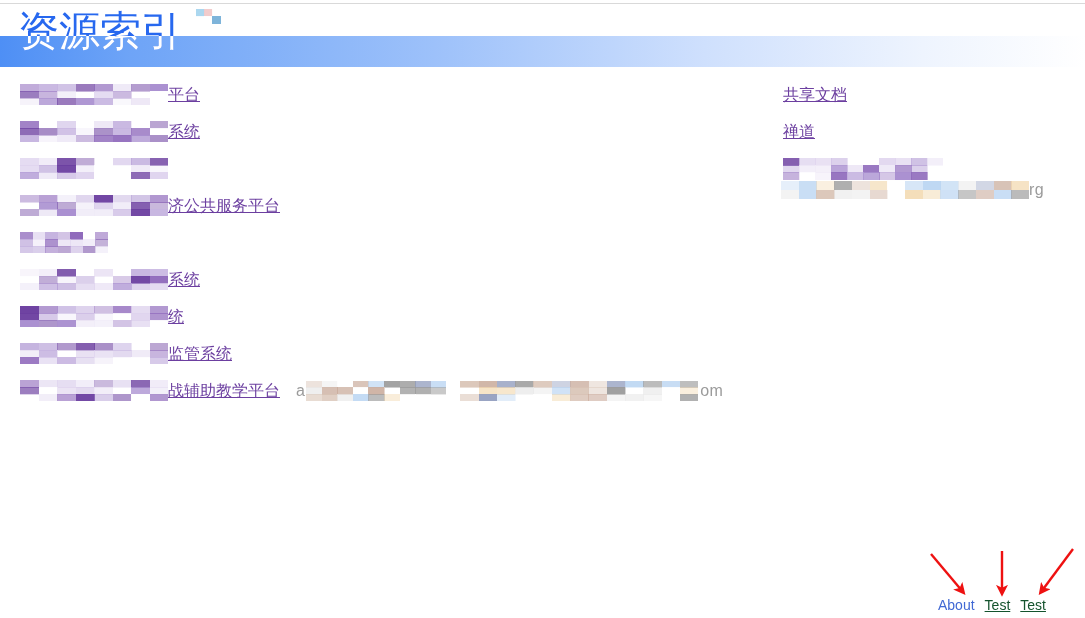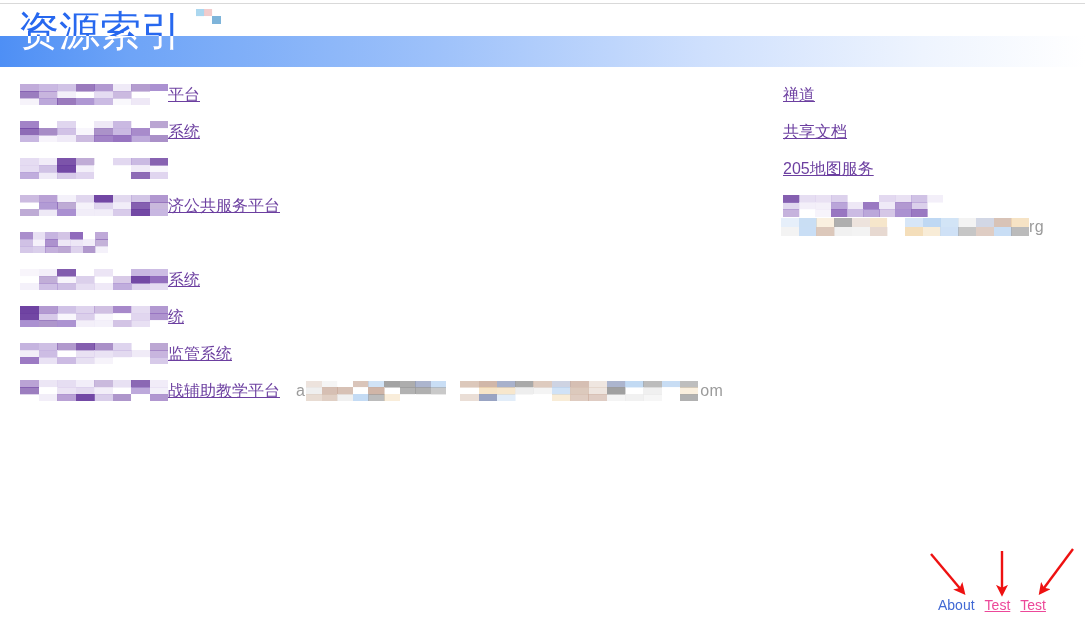--- a/index.html
+++ b/index.html
@@ -129,21 +129,21 @@
   }
   .footer-nav a {
     font-size: 14px;
     margin-right: 10px;
   }
   .footer-nav a.home {
     color: #4169d4;
     text-decoration: none;
   }
   .footer-nav a.muted {
-    color: #ec4899;
+    color: #14532d;
     text-decoration: underline;
   }
   .footer-nav a:last-child { margin-right: 0; }
 
   
   .arrows {
     position: absolute;
     left: 0; top: 0;
     width: 1085px; height: 618px;
     pointer-events: none;
@@ -199,27 +199,24 @@
   <div class="row">
     <span class="redaction" style="width: 148px; height: 21px; margin-right: 0px;"><i style="left:0.00px;top:0.00px;width:19.10px;height:7.60px;background:#a98fd0;opacity:0.67"></i><i style="left:18.50px;top:0.00px;width:19.10px;height:7.60px;background:#a98fd0;opacity:0.57"></i><i style="left:37.00px;top:0.00px;width:19.10px;height:7.60px;background:#6c3fa0;opacity:0.53"></i><i style="left:55.50px;top:0.00px;width:19.10px;height:7.60px;background:#6c3fa0;opacity:0.84"></i><i style="left:74.00px;top:0.00px;width:19.10px;height:7.60px;background:#6c3fa0;opacity:0.58"></i><i style="left:92.50px;top:0.00px;width:19.10px;height:7.60px;background:#ded3ee;opacity:0.99"></i><i style="left:111.00px;top:0.00px;width:19.10px;height:7.60px;background:#ffffff;opacity:0.44"></i><i style="left:129.50px;top:0.00px;width:19.10px;height:7.60px;background:#6c3fa0;opacity:0.46"></i><i style="left:0.00px;top:7.00px;width:19.10px;height:7.60px;background:#efeaf7;opacity:0.82"></i><i style="left:18.50px;top:7.00px;width:19.10px;height:7.60px;background:#c6b4e0;opacity:0.88"></i><i style="left:37.00px;top:7.00px;width:19.10px;height:7.60px;background:#ffffff;opacity:0.62"></i><i style="left:55.50px;top:7.00px;width:19.10px;height:7.60px;background:#ded3ee;opacity:0.68"></i><i style="left:74.00px;top:7.00px;width:19.10px;height:7.60px;background:#ded3ee;opacity:0.64"></i><i style="left:92.50px;top:7.00px;width:19.10px;height:7.60px;background:#c6b4e0;opacity:0.49"></i><i style="left:111.00px;top:7.00px;width:19.10px;height:7.60px;background:#ded3ee;opacity:0.46"></i><i style="left:129.50px;top:7.00px;width:19.10px;height:7.60px;background:#8e68bb;opacity:0.49"></i><i style="left:0.00px;top:14.00px;width:19.10px;height:7.60px;background:#8e68bb;opacity:0.88"></i><i style="left:18.50px;top:14.00px;width:19.10px;height:7.60px;background:#ded3ee;opacity:0.66"></i><i style="left:37.00px;top:14.00px;width:19.10px;height:7.60px;background:#c6b4e0;opacity:0.90"></i><i style="left:55.50px;top:14.00px;width:19.10px;height:7.60px;background:#c6b4e0;opacity:0.42"></i><i style="left:74.00px;top:14.00px;width:19.10px;height:7.60px;background:#efeaf7;opacity:0.59"></i><i style="left:92.50px;top:14.00px;width:19.10px;height:7.60px;background:#ffffff;opacity:0.77"></i><i style="left:111.00px;top:14.00px;width:19.10px;height:7.60px;background:#ffffff;opacity:0.82"></i><i style="left:129.50px;top:14.00px;width:19.10px;height:7.60px;background:#c6b4e0;opacity:0.71"></i></span><a class="link" href="#">监管系统</a>
   </div>
   <div class="row">
     <span class="redaction" style="width: 148px; height: 21px; margin-right: 0px;"><i style="left:0.00px;top:0.00px;width:19.10px;height:7.60px;background:#8e68bb;opacity:0.61"></i><i style="left:18.50px;top:0.00px;width:19.10px;height:7.60px;background:#ded3ee;opacity:0.57"></i><i style="left:37.00px;top:0.00px;width:19.10px;height:7.60px;background:#ded3ee;opacity:0.76"></i><i style="left:55.50px;top:0.00px;width:19.10px;height:7.60px;background:#efeaf7;opacity:0.79"></i><i style="left:74.00px;top:0.00px;width:19.10px;height:7.60px;background:#6c3fa0;opacity:0.36"></i><i style="left:92.50px;top:0.00px;width:19.10px;height:7.60px;background:#ded3ee;opacity:0.69"></i><i style="left:111.00px;top:0.00px;width:19.10px;height:7.60px;background:#6c3fa0;opacity:0.79"></i><i style="left:129.50px;top:0.00px;width:19.10px;height:7.60px;background:#ded3ee;opacity:0.43"></i><i style="left:0.00px;top:7.00px;width:19.10px;height:7.60px;background:#6c3fa0;opacity:0.67"></i><i style="left:18.50px;top:7.00px;width:19.10px;height:7.60px;background:#ffffff;opacity:0.92"></i><i style="left:37.00px;top:7.00px;width:19.10px;height:7.60px;background:#ded3ee;opacity:0.62"></i><i style="left:55.50px;top:7.00px;width:19.10px;height:7.60px;background:#c6b4e0;opacity:0.48"></i><i style="left:74.00px;top:7.00px;width:19.10px;height:7.60px;background:#efeaf7;opacity:0.82"></i><i style="left:92.50px;top:7.00px;width:19.10px;height:7.60px;background:#ffffff;opacity:0.43"></i><i style="left:111.00px;top:7.00px;width:19.10px;height:7.60px;background:#a98fd0;opacity:0.77"></i><i style="left:129.50px;top:7.00px;width:19.10px;height:7.60px;background:#ded3ee;opacity:0.35"></i><i style="left:0.00px;top:14.00px;width:19.10px;height:7.60px;background:#ffffff;opacity:0.67"></i><i style="left:18.50px;top:14.00px;width:19.10px;height:7.60px;background:#ded3ee;opacity:0.39"></i><i style="left:37.00px;top:14.00px;width:19.10px;height:7.60px;background:#8e68bb;opacity:0.62"></i><i style="left:55.50px;top:14.00px;width:19.10px;height:7.60px;background:#6c3fa0;opacity:0.95"></i><i style="left:74.00px;top:14.00px;width:19.10px;height:7.60px;background:#a98fd0;opacity:0.44"></i><i style="left:92.50px;top:14.00px;width:19.10px;height:7.60px;background:#6c3fa0;opacity:0.55"></i><i style="left:111.00px;top:14.00px;width:19.10px;height:7.60px;background:#ffffff;opacity:0.98"></i><i style="left:129.50px;top:14.00px;width:19.10px;height:7.60px;background:#8e68bb;opacity:0.69"></i></span><a class="link" href="#">战辅助教学平台</a><span class="gap"></span><span class="greytext">a</span><span class="redaction" style="width: 140px; height: 20px; margin-left: 1px; margin-right: 14px;"><i style="left:0.00px;top:0.00px;width:16.16px;height:7.27px;background:#d8c2b4;opacity:0.46"></i><i style="left:15.56px;top:0.00px;width:16.16px;height:7.27px;background:#e9e9e9;opacity:0.47"></i><i style="left:31.11px;top:0.00px;width:16.16px;height:7.27px;background:#ffffff;opacity:0.79"></i><i style="left:46.67px;top:0.00px;width:16.16px;height:7.27px;background:#c8a999;opacity:0.68"></i><i style="left:62.22px;top:0.00px;width:16.16px;height:7.27px;background:#bcd6f2;opacity:0.69"></i><i style="left:77.78px;top:0.00px;width:16.16px;height:7.27px;background:#9b9b9b;opacity:0.92"></i><i style="left:93.33px;top:0.00px;width:16.16px;height:7.27px;background:#9b9b9b;opacity:0.82"></i><i style="left:108.89px;top:0.00px;width:16.16px;height:7.27px;background:#8f9bbd;opacity:0.74"></i><i style="left:124.44px;top:0.00px;width:16.16px;height:7.27px;background:#bcd6f2;opacity:0.80"></i><i style="left:0.00px;top:6.67px;width:16.16px;height:7.27px;background:#e9e9e9;opacity:0.71"></i><i style="left:15.56px;top:6.67px;width:16.16px;height:7.27px;background:#c8a999;opacity:0.74"></i><i style="left:31.11px;top:6.67px;width:16.16px;height:7.27px;background:#c8a999;opacity:0.72"></i><i style="left:46.67px;top:6.67px;width:16.16px;height:7.27px;background:#ffffff;opacity:0.91"></i><i style="left:62.22px;top:6.67px;width:16.16px;height:7.27px;background:#c8a999;opacity:0.86"></i><i style="left:77.78px;top:6.67px;width:16.16px;height:7.27px;background:#ffffff;opacity:0.46"></i><i style="left:93.33px;top:6.67px;width:16.16px;height:7.27px;background:#9b9b9b;opacity:0.77"></i><i style="left:108.89px;top:6.67px;width:16.16px;height:7.27px;background:#9b9b9b;opacity:0.79"></i><i style="left:124.44px;top:6.67px;width:16.16px;height:7.27px;background:#9b9b9b;opacity:0.54"></i><i style="left:0.00px;top:13.33px;width:16.16px;height:7.27px;background:#d8c2b4;opacity:0.58"></i><i style="left:15.56px;top:13.33px;width:16.16px;height:7.27px;background:#d8c2b4;opacity:0.79"></i><i style="left:31.11px;top:13.33px;width:16.16px;height:7.27px;background:#e9e9e9;opacity:0.68"></i><i style="left:46.67px;top:13.33px;width:16.16px;height:7.27px;background:#bcd6f2;opacity:0.88"></i><i style="left:62.22px;top:13.33px;width:16.16px;height:7.27px;background:#9b9b9b;opacity:0.67"></i><i style="left:77.78px;top:13.33px;width:16.16px;height:7.27px;background:#f2d9b0;opacity:0.47"></i><i style="left:93.33px;top:13.33px;width:16.16px;height:7.27px;background:#ffffff;opacity:0.83"></i><i style="left:108.89px;top:13.33px;width:16.16px;height:7.27px;background:#ffffff;opacity:0.80"></i><i style="left:124.44px;top:13.33px;width:16.16px;height:7.27px;background:#ffffff;opacity:0.57"></i></span><span class="redaction" style="width: 238px; height: 20px; margin-right: 2px;"><i style="left:0.00px;top:0.00px;width:18.91px;height:7.27px;background:#d8c2b4;opacity:0.90"></i><i style="left:18.31px;top:0.00px;width:18.91px;height:7.27px;background:#c8a999;opacity:0.84"></i><i style="left:36.62px;top:0.00px;width:18.91px;height:7.27px;background:#8f9bbd;opacity:0.78"></i><i style="left:54.92px;top:0.00px;width:18.91px;height:7.27px;background:#9b9b9b;opacity:0.86"></i><i style="left:73.23px;top:0.00px;width:18.91px;height:7.27px;background:#d8c2b4;opacity:0.86"></i><i style="left:91.54px;top:0.00px;width:18.91px;height:7.27px;background:#8f9bbd;opacity:0.44"></i><i style="left:109.85px;top:0.00px;width:18.91px;height:7.27px;background:#c8a999;opacity:0.75"></i><i style="left:128.15px;top:0.00px;width:18.91px;height:7.27px;background:#d8c2b4;opacity:0.41"></i><i style="left:146.46px;top:0.00px;width:18.91px;height:7.27px;background:#8f9bbd;opacity:0.74"></i><i style="left:164.77px;top:0.00px;width:18.91px;height:7.27px;background:#bcd6f2;opacity:0.91"></i><i style="left:183.08px;top:0.00px;width:18.91px;height:7.27px;background:#9b9b9b;opacity:0.67"></i><i style="left:201.38px;top:0.00px;width:18.91px;height:7.27px;background:#bcd6f2;opacity:0.82"></i><i style="left:219.69px;top:0.00px;width:18.91px;height:7.27px;background:#9b9b9b;opacity:0.65"></i><i style="left:0.00px;top:6.67px;width:18.91px;height:7.27px;background:#ffffff;opacity:0.42"></i><i style="left:18.31px;top:6.67px;width:18.91px;height:7.27px;background:#f2d9b0;opacity:0.71"></i><i style="left:36.62px;top:6.67px;width:18.91px;height:7.27px;background:#f2d9b0;opacity:0.64"></i><i style="left:54.92px;top:6.67px;width:18.91px;height:7.27px;background:#e9e9e9;opacity:0.79"></i><i style="left:73.23px;top:6.67px;width:18.91px;height:7.27px;background:#e9e9e9;opacity:0.49"></i><i style="left:91.54px;top:6.67px;width:18.91px;height:7.27px;background:#bcd6f2;opacity:0.70"></i><i style="left:109.85px;top:6.67px;width:18.91px;height:7.27px;background:#d8c2b4;opacity:0.89"></i><i style="left:128.15px;top:6.67px;width:18.91px;height:7.27px;background:#d8c2b4;opacity:0.43"></i><i style="left:146.46px;top:6.67px;width:18.91px;height:7.27px;background:#9b9b9b;opacity:0.95"></i><i style="left:164.77px;top:6.67px;width:18.91px;height:7.27px;background:#ffffff;opacity:0.56"></i><i style="left:183.08px;top:6.67px;width:18.91px;height:7.27px;background:#e9e9e9;opacity:0.69"></i><i style="left:201.38px;top:6.67px;width:18.91px;height:7.27px;background:#ffffff;opacity:0.91"></i><i style="left:219.69px;top:6.67px;width:18.91px;height:7.27px;background:#f2d9b0;opacity:0.41"></i><i style="left:0.00px;top:13.33px;width:18.91px;height:7.27px;background:#d8c2b4;opacity:0.55"></i><i style="left:18.31px;top:13.33px;width:18.91px;height:7.27px;background:#8f9bbd;opacity:0.91"></i><i style="left:36.62px;top:13.33px;width:18.91px;height:7.27px;background:#bcd6f2;opacity:0.44"></i><i style="left:54.92px;top:13.33px;width:18.91px;height:7.27px;background:#ffffff;opacity:0.45"></i><i style="left:73.23px;top:13.33px;width:18.91px;height:7.27px;background:#ffffff;opacity:0.88"></i><i style="left:91.54px;top:13.33px;width:18.91px;height:7.27px;background:#f2d9b0;opacity:0.50"></i><i style="left:109.85px;top:13.33px;width:18.91px;height:7.27px;background:#d8c2b4;opacity:0.83"></i><i style="left:128.15px;top:13.33px;width:18.91px;height:7.27px;background:#c8a999;opacity:0.59"></i><i style="left:146.46px;top:13.33px;width:18.91px;height:7.27px;background:#e9e9e9;opacity:0.52"></i><i style="left:164.77px;top:13.33px;width:18.91px;height:7.27px;background:#e9e9e9;opacity:0.66"></i><i style="left:183.08px;top:13.33px;width:18.91px;height:7.27px;background:#e9e9e9;opacity:0.42"></i><i style="left:201.38px;top:13.33px;width:18.91px;height:7.27px;background:#ffffff;opacity:0.53"></i><i style="left:219.69px;top:13.33px;width:18.91px;height:7.27px;background:#9b9b9b;opacity:0.78"></i></span><span class="greytext">om</span>
   </div>
 </div>
 
 <div class="col-right">
   <div class="row">
+    <a class="link" href="#">共享文档</a>
+  </div>
+  <div class="row">
     <a class="link" href="#">禅道</a>
-  </div>
-  <div class="row">
-    <a class="link" href="#">共享文档</a>
-  </div>
-  <div class="row">
-    <a class="link" href="#">205地图服务</a>
   </div>
   <div class="row">
     <span class="redaction" style="width: 160px; height: 22px;"><i style="left:0.00px;top:0.00px;width:16.60px;height:7.93px;background:#6c3fa0;opacity:0.83"></i><i style="left:16.00px;top:0.00px;width:16.60px;height:7.93px;background:#ded3ee;opacity:0.76"></i><i style="left:32.00px;top:0.00px;width:16.60px;height:7.93px;background:#ded3ee;opacity:0.68"></i><i style="left:48.00px;top:0.00px;width:16.60px;height:7.93px;background:#c6b4e0;opacity:0.62"></i><i style="left:64.00px;top:0.00px;width:16.60px;height:7.93px;background:#ffffff;opacity:0.38"></i><i style="left:80.00px;top:0.00px;width:16.60px;height:7.93px;background:#ffffff;opacity:0.38"></i><i style="left:96.00px;top:0.00px;width:16.60px;height:7.93px;background:#ded3ee;opacity:0.86"></i><i style="left:112.00px;top:0.00px;width:16.60px;height:7.93px;background:#ded3ee;opacity:0.68"></i><i style="left:128.00px;top:0.00px;width:16.60px;height:7.93px;background:#a98fd0;opacity:0.55"></i><i style="left:144.00px;top:0.00px;width:16.60px;height:7.93px;background:#efeaf7;opacity:0.78"></i><i style="left:0.00px;top:7.33px;width:16.60px;height:7.93px;background:#a98fd0;opacity:0.35"></i><i style="left:16.00px;top:7.33px;width:16.60px;height:7.93px;background:#efeaf7;opacity:0.75"></i><i style="left:32.00px;top:7.33px;width:16.60px;height:7.93px;background:#efeaf7;opacity:0.71"></i><i style="left:48.00px;top:7.33px;width:16.60px;height:7.93px;background:#a98fd0;opacity:0.80"></i><i style="left:64.00px;top:7.33px;width:16.60px;height:7.93px;background:#ded3ee;opacity:0.53"></i><i style="left:80.00px;top:7.33px;width:16.60px;height:7.93px;background:#8e68bb;opacity:0.89"></i><i style="left:96.00px;top:7.33px;width:16.60px;height:7.93px;background:#efeaf7;opacity:0.98"></i><i style="left:112.00px;top:7.33px;width:16.60px;height:7.93px;background:#8e68bb;opacity:0.68"></i><i style="left:128.00px;top:7.33px;width:16.60px;height:7.93px;background:#a98fd0;opacity:0.42"></i><i style="left:144.00px;top:7.33px;width:16.60px;height:7.93px;background:#ffffff;opacity:0.46"></i><i style="left:0.00px;top:14.67px;width:16.60px;height:7.93px;background:#8e68bb;opacity:0.50"></i><i style="left:16.00px;top:14.67px;width:16.60px;height:7.93px;background:#ffffff;opacity:0.73"></i><i style="left:32.00px;top:14.67px;width:16.60px;height:7.93px;background:#efeaf7;opacity:0.52"></i><i style="left:48.00px;top:14.67px;width:16.60px;height:7.93px;background:#8e68bb;opacity:0.91"></i><i style="left:64.00px;top:14.67px;width:16.60px;height:7.93px;background:#c6b4e0;opacity:0.91"></i><i style="left:80.00px;top:14.67px;width:16.60px;height:7.93px;background:#a98fd0;opacity:0.79"></i><i style="left:96.00px;top:14.67px;width:16.60px;height:7.93px;background:#8e68bb;opacity:0.37"></i><i style="left:112.00px;top:14.67px;width:16.60px;height:7.93px;background:#a98fd0;opacity:0.98"></i><i style="left:128.00px;top:14.67px;width:16.60px;height:7.93px;background:#8e68bb;opacity:0.89"></i><i style="left:144.00px;top:14.67px;width:16.60px;height:7.93px;background:#ffffff;opacity:0.36"></i></span>
   </div>
   <div class="row" style="margin-top:-16px; margin-left:-2px;">
     <span class="redaction" style="width: 248px; height: 18px;"><i style="left:0.00px;top:0.00px;width:18.31px;height:9.60px;background:#bcd6f2;opacity:0.38"></i><i style="left:17.71px;top:0.00px;width:18.31px;height:9.60px;background:#bcd6f2;opacity:0.81"></i><i style="left:35.43px;top:0.00px;width:18.31px;height:9.60px;background:#f2d9b0;opacity:0.39"></i><i style="left:53.14px;top:0.00px;width:18.31px;height:9.60px;background:#9b9b9b;opacity:0.80"></i><i style="left:70.86px;top:0.00px;width:18.31px;height:9.60px;background:#d8c2b4;opacity:0.46"></i><i style="left:88.57px;top:0.00px;width:18.31px;height:9.60px;background:#f2d9b0;opacity:0.66"></i><i style="left:106.29px;top:0.00px;width:18.31px;height:9.60px;background:#ffffff;opacity:0.92"></i><i style="left:124.00px;top:0.00px;width:18.31px;height:9.60px;background:#bcd6f2;opacity:0.60"></i><i style="left:141.71px;top:0.00px;width:18.31px;height:9.60px;background:#bcd6f2;opacity:0.95"></i><i style="left:159.43px;top:0.00px;width:18.31px;height:9.60px;background:#bcd6f2;opacity:0.67"></i><i style="left:177.14px;top:0.00px;width:18.31px;height:9.60px;background:#e9e9e9;opacity:0.55"></i><i style="left:194.86px;top:0.00px;width:18.31px;height:9.60px;background:#8f9bbd;opacity:0.40"></i><i style="left:212.57px;top:0.00px;width:18.31px;height:9.60px;background:#c8a999;opacity:0.70"></i><i style="left:230.29px;top:0.00px;width:18.31px;height:9.60px;background:#f2d9b0;opacity:0.73"></i><i style="left:0.00px;top:9.00px;width:18.31px;height:9.60px;background:#e9e9e9;opacity:0.54"></i><i style="left:17.71px;top:9.00px;width:18.31px;height:9.60px;background:#bcd6f2;opacity:0.80"></i><i style="left:35.43px;top:9.00px;width:18.31px;height:9.60px;background:#d8c2b4;opacity:0.90"></i><i style="left:53.14px;top:9.00px;width:18.31px;height:9.60px;background:#e9e9e9;opacity:0.66"></i><i style="left:70.86px;top:9.00px;width:18.31px;height:9.60px;background:#e9e9e9;opacity:0.54"></i><i style="left:88.57px;top:9.00px;width:18.31px;height:9.60px;background:#d8c2b4;opacity:0.62"></i><i style="left:106.29px;top:9.00px;width:18.31px;height:9.60px;background:#ffffff;opacity:0.60"></i><i style="left:124.00px;top:9.00px;width:18.31px;height:9.60px;background:#f2d9b0;opacity:0.88"></i><i style="left:141.71px;top:9.00px;width:18.31px;height:9.60px;background:#f2d9b0;opacity:0.51"></i><i style="left:159.43px;top:9.00px;width:18.31px;height:9.60px;background:#bcd6f2;opacity:0.72"></i><i style="left:177.14px;top:9.00px;width:18.31px;height:9.60px;background:#9b9b9b;opacity:0.57"></i><i style="left:194.86px;top:9.00px;width:18.31px;height:9.60px;background:#c8a999;opacity:0.58"></i><i style="left:212.57px;top:9.00px;width:18.31px;height:9.60px;background:#bcd6f2;opacity:0.80"></i><i style="left:230.29px;top:9.00px;width:18.31px;height:9.60px;background:#9b9b9b;opacity:0.68"></i></span><span class="greytext">rg</span>
   </div>
 </div>
 
 <svg class="arrows" width="1085" height="618" viewBox="0 0 1085 618">

